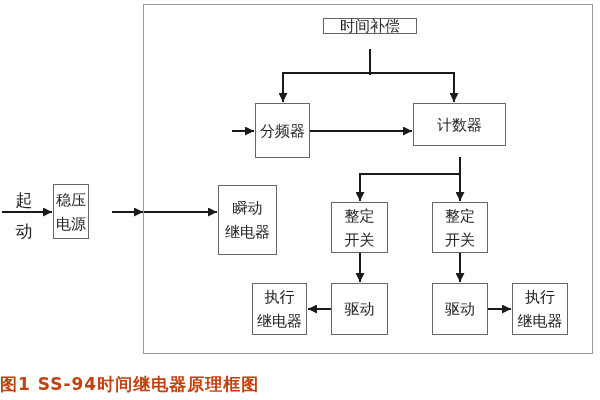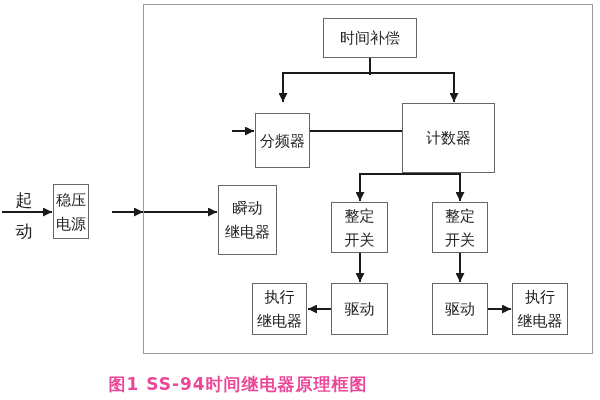--- a/index.html
+++ b/index.html
@@ -5,22 +5,22 @@
   html,body{margin:0;padding:0;background:#fff;}
   .stage{position:relative;width:600px;height:400px;background:#fff;overflow:hidden;
          font-family:"DejaVu Sans","Liberation Sans",sans-serif;}
   .connectors{position:absolute;left:0;top:0;width:600px;height:400px;}
   .outer{position:absolute;left:143px;top:4px;width:450px;height:350px;
          border:1px solid #9a9a9a;box-sizing:border-box;background:transparent;}
   .box{position:absolute;box-sizing:border-box;border:1px solid #666;background:#fff;
        display:flex;align-items:center;justify-content:center;text-align:center;
        font-size:15px;line-height:24px;color:#222;white-space:pre-line;}
   .startchar{position:absolute;width:24px;text-align:center;font-size:17px;color:#222;}
-  .caption{position:absolute;left:0;top:373px;width:476px;text-align:center;
-           font-size:17px;font-weight:600;color:#ec4899;letter-spacing:1px;}
+  .caption{position:absolute;left:0;top:373px;width:476px;text-align:left;
+           font-size:17px;font-weight:600;color:#c2410c;letter-spacing:1px;}
 </style>
 </head>
 <body>
 
 <div class="stage">
 
   <svg class="connectors" width="600" height="400" viewBox="0 0 600 400">
     <defs>
       <marker id="ah" viewBox="0 0 10 10" refX="10" refY="5" markerWidth="5" markerHeight="4.5" orient="auto">
         <path d="M0 0 L10 5 L0 10 Z" fill="#1a1a1a"></path>
@@ -50,26 +50,26 @@
       <line x1="360" y1="253" x2="360" y2="282" marker-end="url(#ah)"></line>
       <line x1="460" y1="253" x2="460" y2="282" marker-end="url(#ah)"></line>
 
       <line x1="331" y1="309" x2="308" y2="309" marker-end="url(#ah)"></line>
       <line x1="488" y1="309" x2="511" y2="309" marker-end="url(#ah)"></line>
     </g>
   </svg>
 
   <div class="outer"></div>
 
-  <div class="box" style="left:323px;top:18px;width:94px;height:40px;">时间补偿</div>
+  <div class="box" style="left:323px;top:18px;width:94px;height:16px;">时间补偿</div>
 
 
-  <div class="box" style="left:255px;top:113px;width:55px;height:55px;">分频器</div>
+  <div class="box" style="left:255px;top:103px;width:55px;height:55px;">分频器</div>
 
-  <div class="box" style="left:402px;top:103px;width:93px;height:70px;">计数器</div>
+  <div class="box" style="left:413px;top:103px;width:93px;height:43px;">计数器</div>
 
   <div class="box" style="left:53px;top:184px;width:36px;height:55px;">稳压
 电源</div>
 
   <div class="box" style="left:218px;top:185px;width:59px;height:70px;">瞬动
 继电器</div>
 
   <div class="box" style="left:331px;top:202px;width:57px;height:51px;">整定
 开关</div>
 

